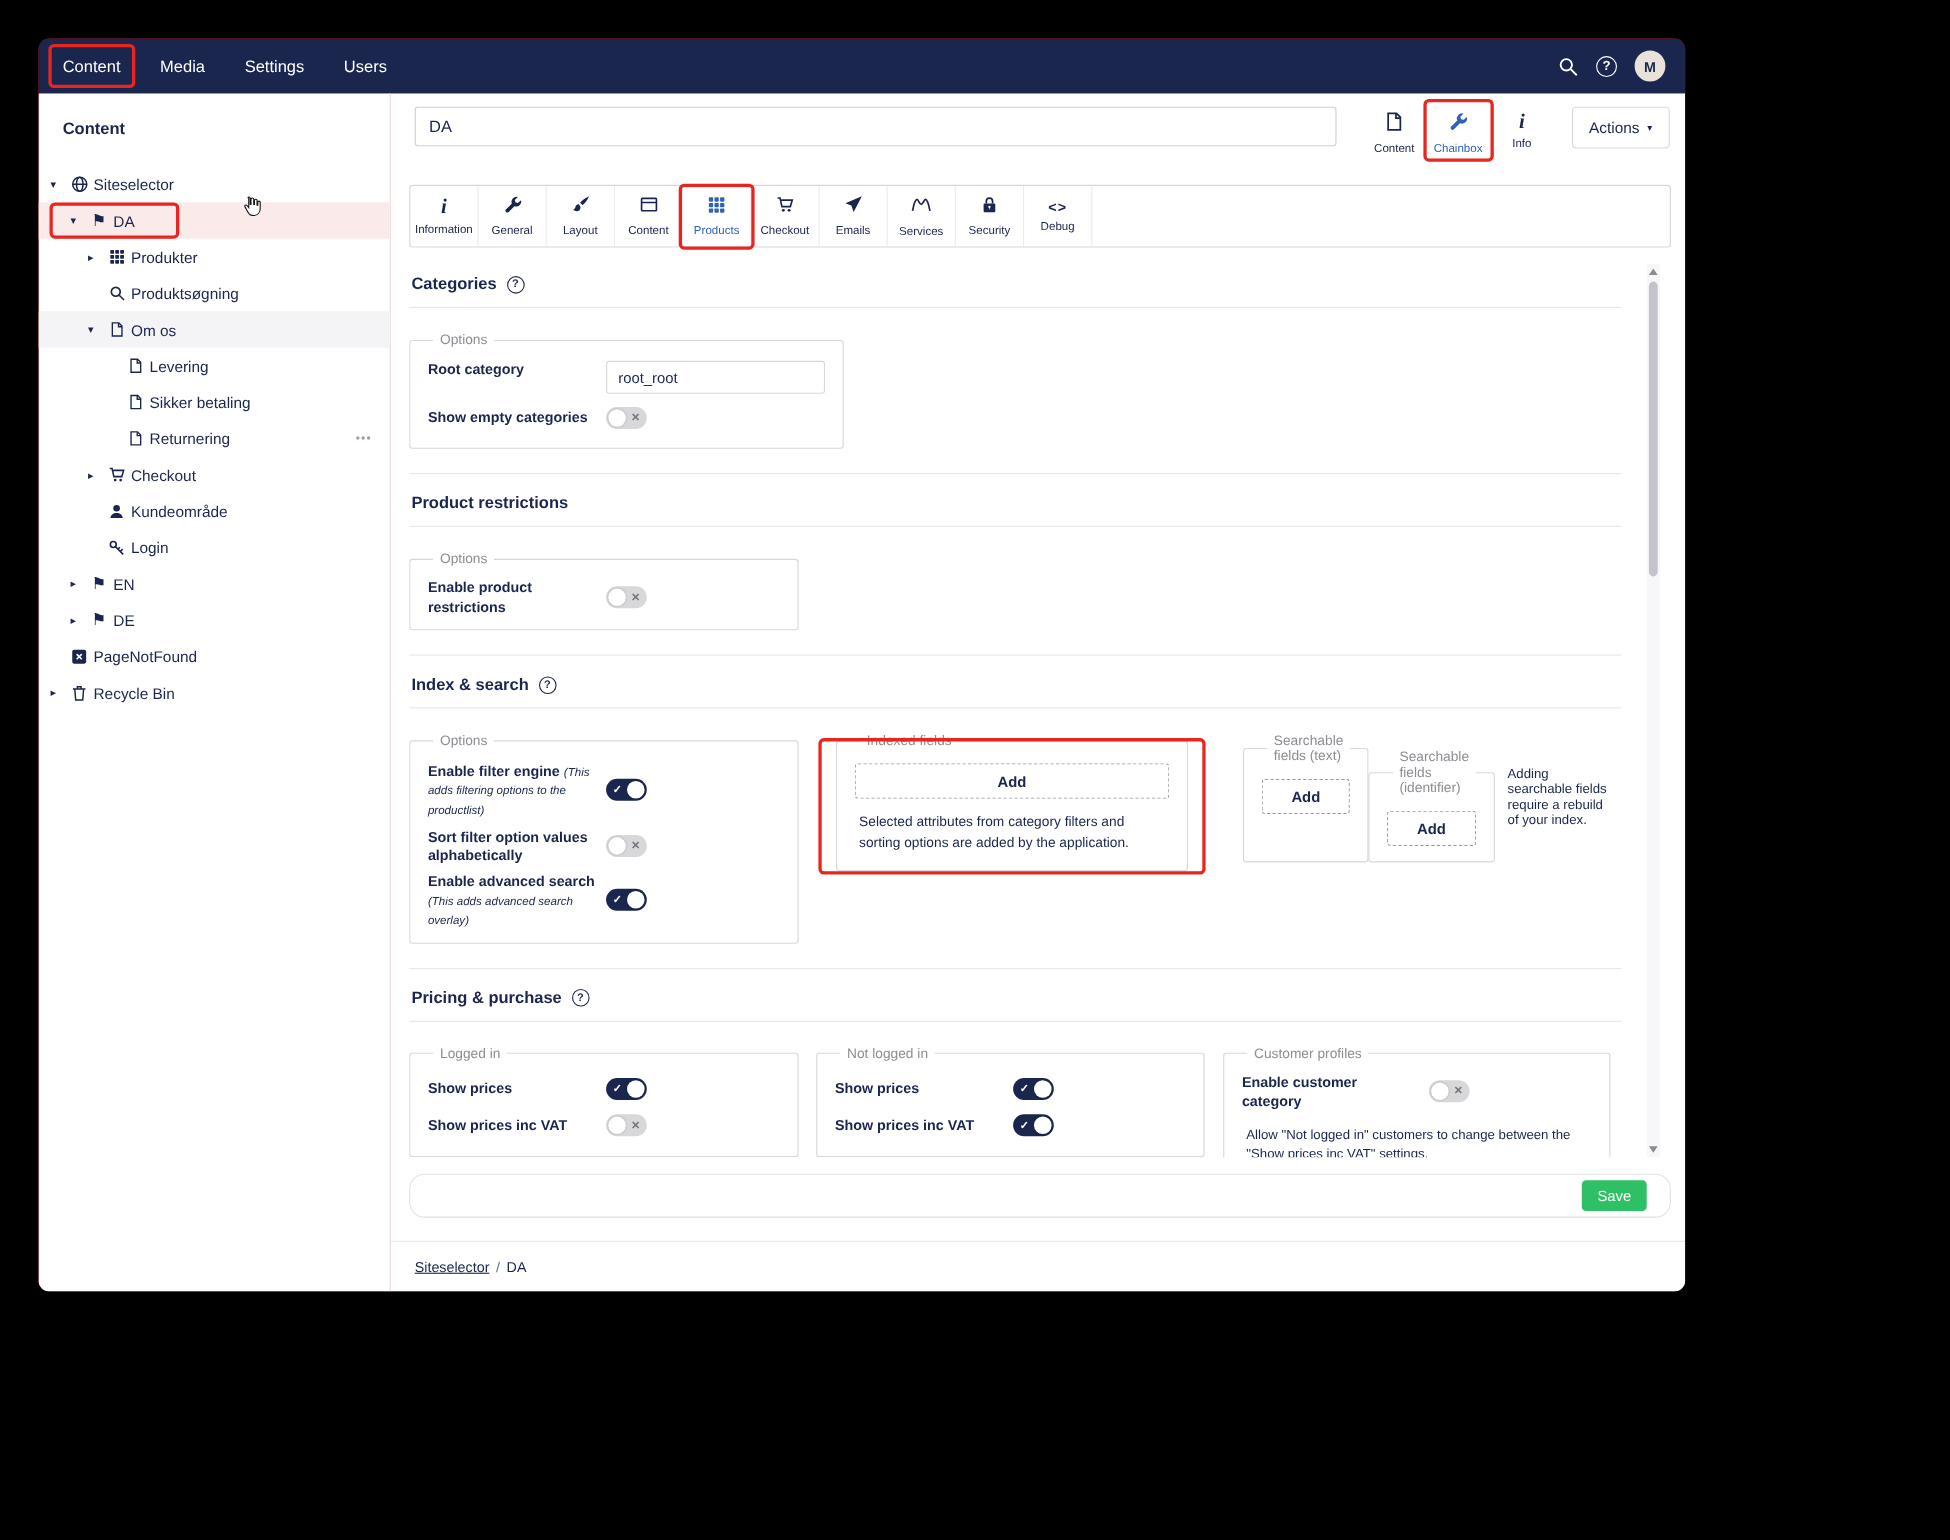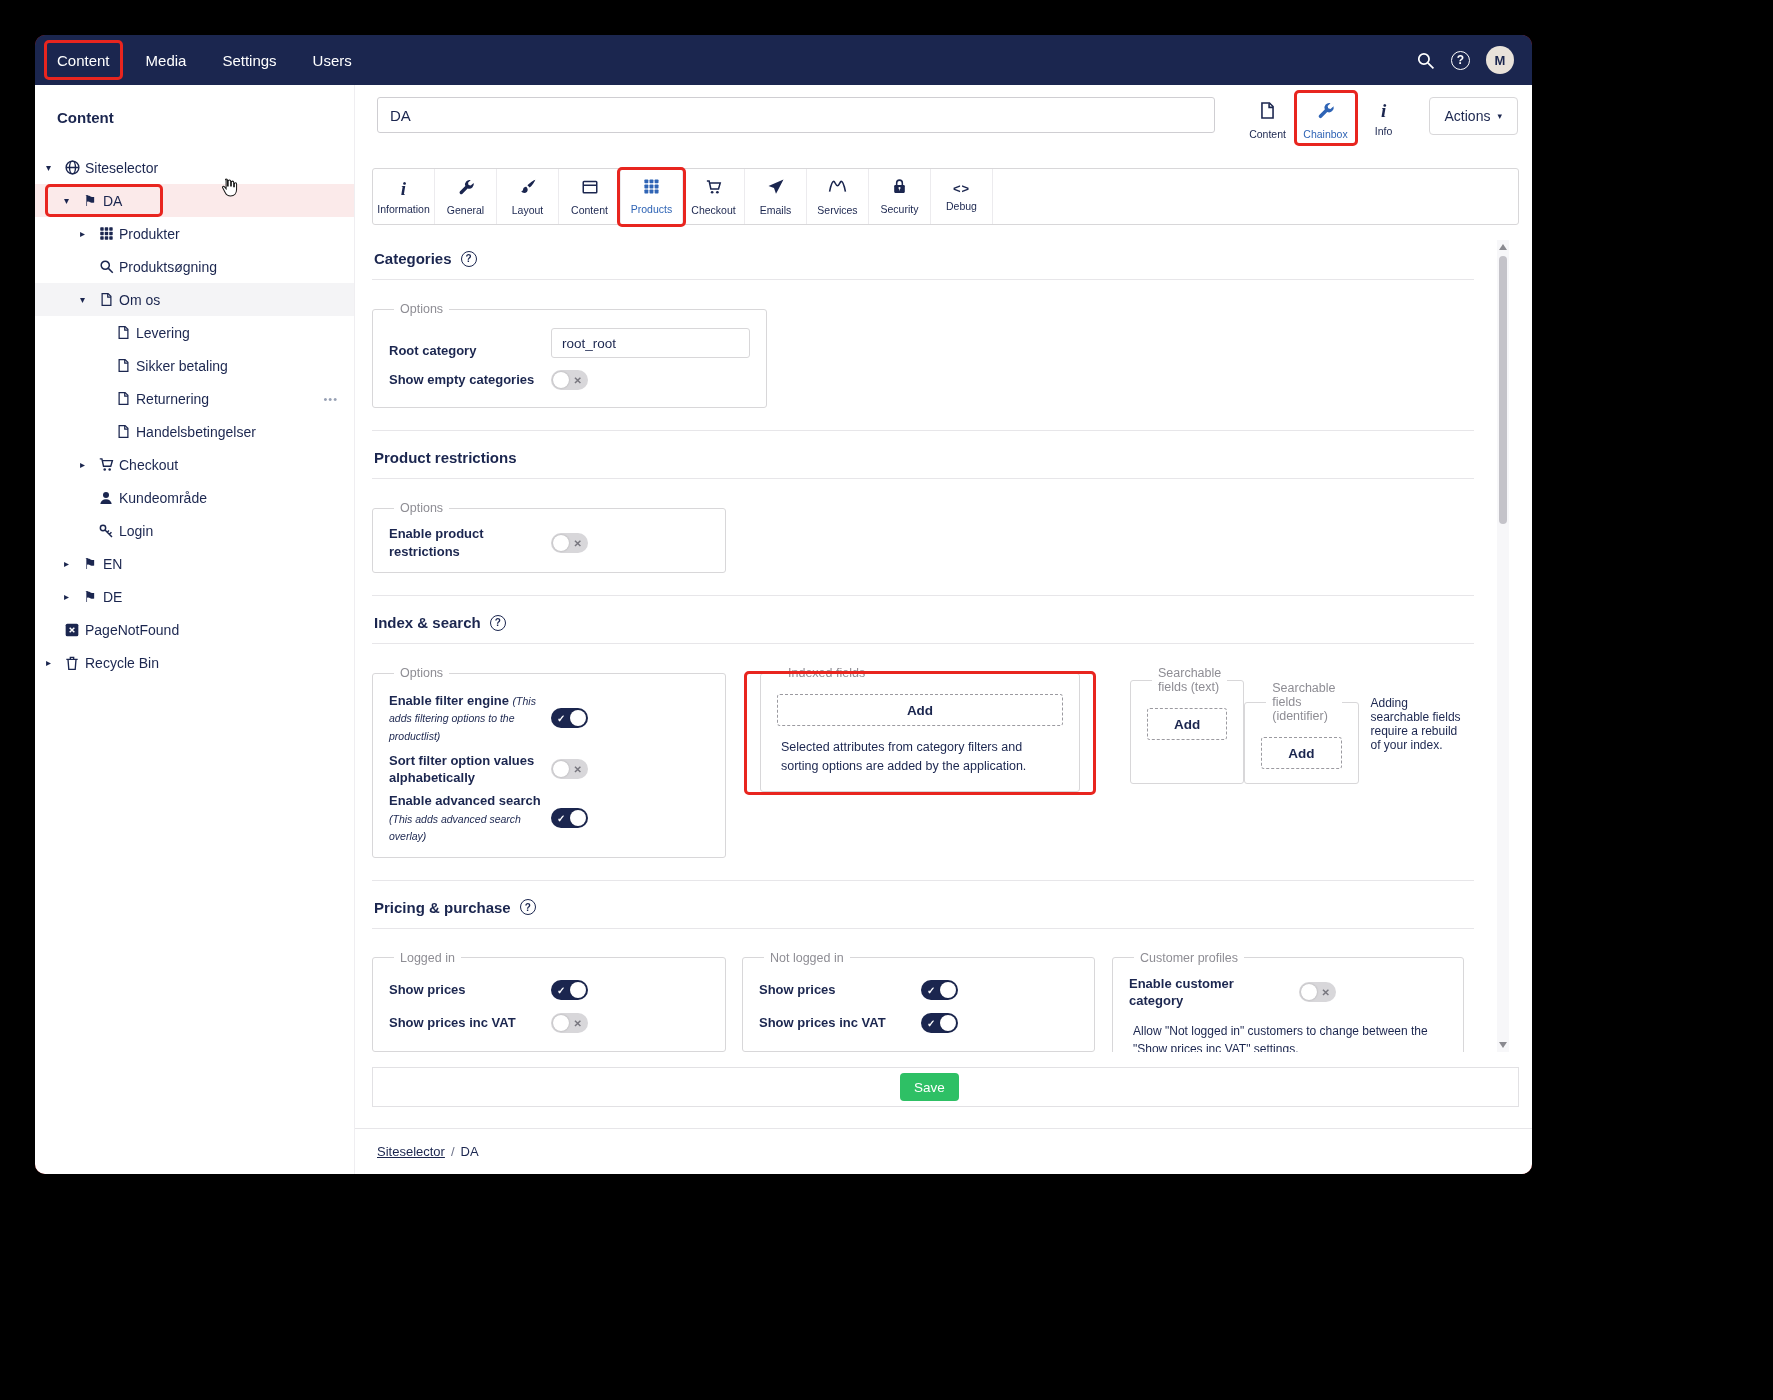--- a/index.html
+++ b/index.html
@@ -97,21 +97,21 @@
   .f-options{width:354px;}
   .f-indexed{position:relative;width:320px;margin-left:34px;}
   .f-indexed .anno{top:-9px;left:-17px;right:-17px;bottom:-4px;}
   .col-right{width:334px;margin-left:50px;display:flex;flex-direction:row;}
   .f-search2{margin-top:15px;}
   .f-li{width:354px;} .f-nli{width:353px;margin-left:16px;} .f-cust{width:352px;margin-left:17px;}
 
   .trow{display:flex;align-items:center;min-height:31px;margin:2px 0;}
   .trow .lbl{width:162px;font-size:13px;font-weight:bold;line-height:1.35;padding-right:8px;}
   .lbl .note{font-weight:normal;font-style:italic;font-size:10.5px;}
-  .input-row{display:flex;align-items:flex-end;margin:4px 0 6px;}
+  .input-row{display:flex;align-items:flex-start;margin:4px 0 6px;}
   .input-row .lbl{width:162px;font-size:13px;font-weight:bold;}
   .text-input{flex:1;height:30px;border:1px solid var(--border);border-radius:3px;
               font-family:"Liberation Sans",sans-serif;font-size:13.5px;color:var(--navy);
               padding:0 10px;outline:none;}
 
   .toggle{position:relative;width:37px;height:20px;border-radius:10px;flex-shrink:0;cursor:pointer;}
   .toggle::after{content:"";position:absolute;top:2px;width:16px;height:16px;border-radius:50%;
                  background:#fff;box-shadow:0 0 2px rgba(0,0,0,.25);}
   .toggle.on{background:var(--navy);}
   .toggle.on::after{right:2px;}
@@ -132,21 +132,21 @@
   
   .scrollbar{position:absolute;top:0;right:10px;width:12px;height:100%;background:#f7f7f9;}
   .sb-arrow{position:absolute;left:2px;width:0;height:0;border-left:4px solid transparent;
             border-right:4px solid transparent;}
   .sb-arrow.up{top:4px;border-bottom:6px solid #8a8a90;}
   .sb-arrow.down{bottom:4px;border-top:6px solid #8a8a90;}
   .sb-thumb{position:absolute;left:2px;top:16px;width:8px;height:268px;border-radius:4px;background:#c4c3c9;}
 
   
   .footer-bar{position:absolute;left:17px;right:13px;top:982px;height:40px;border:1px solid #e2e1e4;
-              border-radius:0;display:flex;align-items:center;justify-content:center;padding-right:32px;}
+              border-radius:14px;display:flex;align-items:center;justify-content:flex-end;padding-right:21px;}
   .save-btn{height:28px;padding:0 14px;background:var(--green);border:none;border-radius:4px;color:#fff;
             font-family:"Liberation Sans",sans-serif;font-size:13.5px;cursor:pointer;}
   .breadcrumb-bar{position:absolute;left:0;right:0;top:1043px;bottom:0;border-top:1px solid var(--line);
                   display:flex;align-items:center;padding-left:22px;font-size:13px;}
   .crumb-link{color:var(--navy);text-decoration:underline;cursor:pointer;}
   .crumb-sep{margin:0 6px;color:#6d7289;}
 </style>
 </head>
 <body>
 
@@ -276,30 +276,20 @@
         <span class="ticon">
             <svg viewBox="0 0 24 24" width="15" height="15" fill="none" stroke="currentColor" stroke-width="2">
               <path d="M5 2.5h9.5l4.5 4.5v14.5H5z"></path>
               <path d="M14 3v5h5"></path>
             </svg>
           </span>
         <span class="tlabel">Returnering</span>
         <span class="row-dots">•••</span>
       </div>
 
-      <div class="node lv3">
-        <span class="caret"></span>
-        <span class="ticon">
-            <svg viewBox="0 0 24 24" width="15" height="15" fill="none" stroke="currentColor" stroke-width="2">
-              <path d="M5 2.5h9.5l4.5 4.5v14.5H5z"></path>
-              <path d="M14 3v5h5"></path>
-            </svg>
-          </span>
-        <span class="tlabel">Handelsbetingelser</span>
-      </div>
 
       <div class="node lv2">
         <span class="caret">▸</span>
         <span class="ticon">
             <svg viewBox="0 0 24 24" width="17" height="17" fill="none" stroke="currentColor" stroke-width="2">
               <path d="M2.5 4h3l2.3 10.5H18l2.3-8H7"></path>
               <circle cx="9.5" cy="19" r="1.8" fill="currentColor" stroke="none"></circle>
               <circle cx="16.5" cy="19" r="1.8" fill="currentColor" stroke="none"></circle>
             </svg>
           </span>

